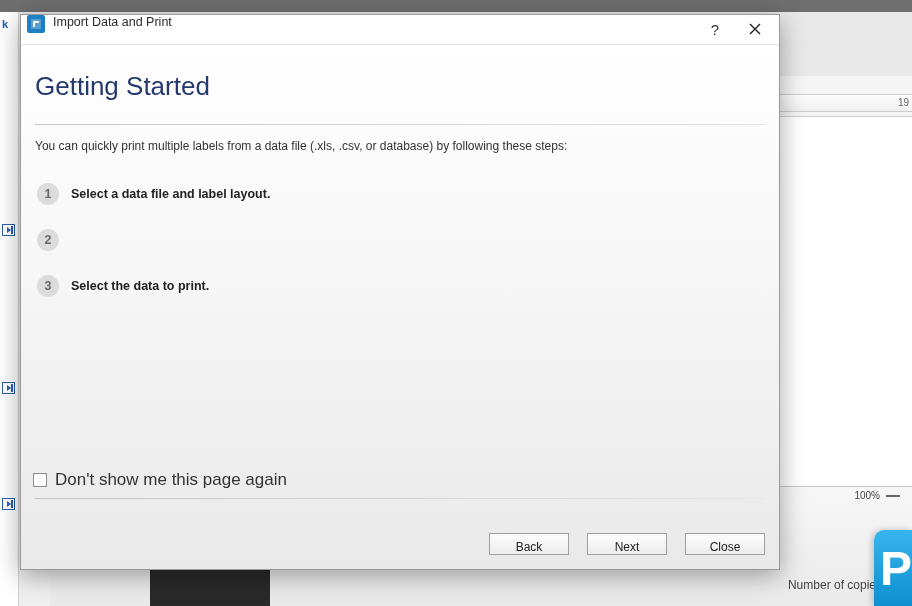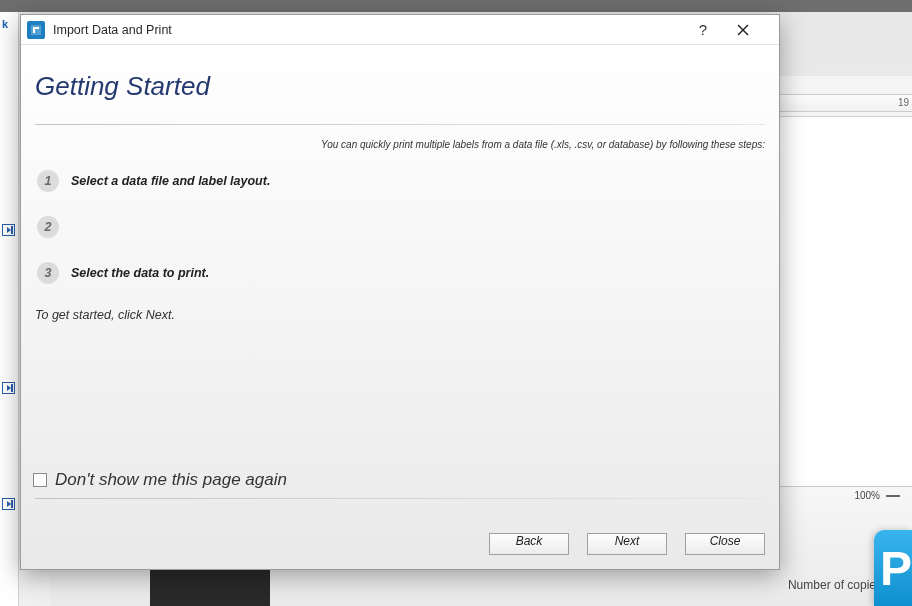--- a/index.html
+++ b/index.html
@@ -172,22 +172,21 @@
       background: #fff;
       border: 1px solid #9a9a9a;
       box-shadow: 0 6px 24px rgba(0,0,0,0.35);
       display: flex;
       flex-direction: column;
     }
     .titlebar {
       height: 30px;
       background: #fff;
       display: flex;
-      align-items: center;
-      padding: 0 16px 0 6px;
+      padding: 0 4px 0 6px;
       border-bottom: 1px solid #e5e5e5;
     }
     .app-icon {
       width: 18px; height: 18px;
       background: #1e7fc3;
       border-radius: 2px;
       display: flex; align-items:center; justify-content:center;
       margin-right: 8px;
     }
     .app-icon svg { width: 12px; height: 12px; }
@@ -198,38 +197,36 @@
       color: #333;
       font-size: 15px;
     }
     .titlebar .help-icon { font-size: 15px; }
 
     .content {
       flex: 1;
       padding: 26px 14px 0 14px;
       background: linear-gradient(#ffffff 0%, #f6f6f6 45%, #e9e9e9 100%);
       position: relative;
-      font-style: italic;
     }
     .heading {
       font-size: 26px;
       font-weight: 400;
       color: #24396f;
       margin-bottom: 22px;
     }
     .divider {
       height: 1px;
       background: linear-gradient(to right, #c4c4c4, #e6e6e6);
       margin-bottom: 14px;
     }
     .intro {
-      font-size: 10px;
+      font-size: 12px;
       color: #333;
-      margin-bottom: 20px;
-      text-align: right;
+      margin-bottom: 30px;
     }
     .steps { margin-left: 2px; }
     .step {
       display: flex;
       align-items: center;
       margin-bottom: 24px;
       gap: 12px;
     }
     .step-num {
       width: 22px; height: 22px;
@@ -274,21 +271,21 @@
       display: flex;
       gap: 18px;
     }
     .btn {
       width: 80px;
       height: 22px;
       font-size: 12px;
       color: #222;
       background: linear-gradient(#fdfdfd,#ececec);
       border: 1px solid #9f9f9f;
-      display: flex; align-items: flex-start; justify-content: center;
+      display: flex; align-items: flex-end; justify-content: center;
       cursor: pointer;
     }
   </style>
 </head>
 <body>
 
 <div class="bg-window">
   <div class="bg-titlebar"></div>
 
   <div class="bg-left-strip">
@@ -361,21 +358,20 @@
       </div>
       <div class="step">
         <div class="step-num">2</div>
       </div>
       <div class="step">
         <div class="step-num">3</div>
         <div class="step-text">Select the data to print.</div>
       </div>
     </div>
 
-    <div class="outro">To get started, click Next.</div>
 
     <div class="footer-area">
       <label class="checkbox-row">
         <span class="cb"></span>
         <span>Don't show me this page again</span>
       </label>
       <div class="divider"></div>
     </div>
 
     <div class="button-bar">

